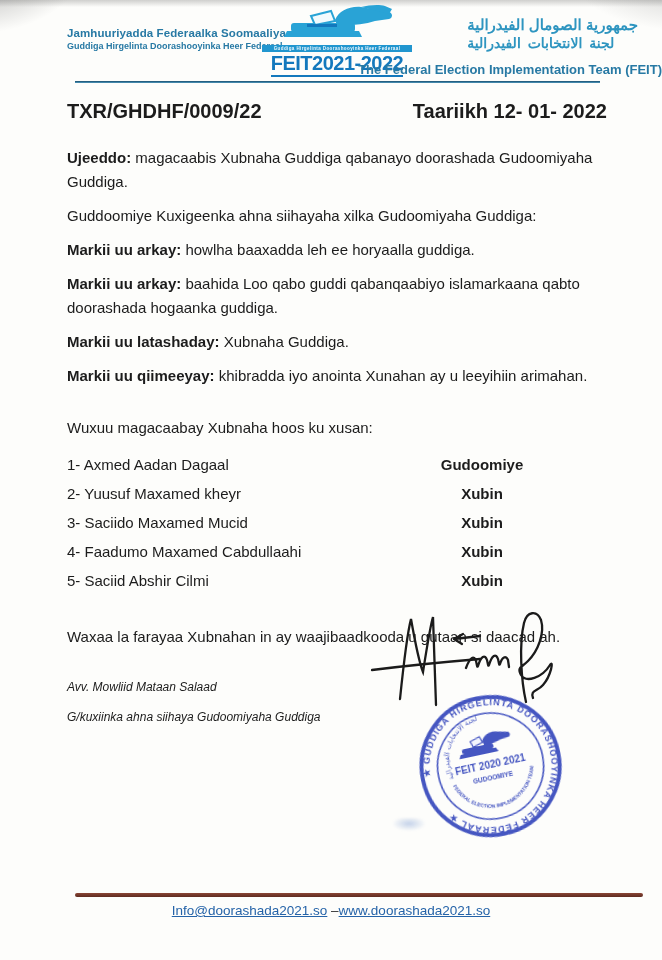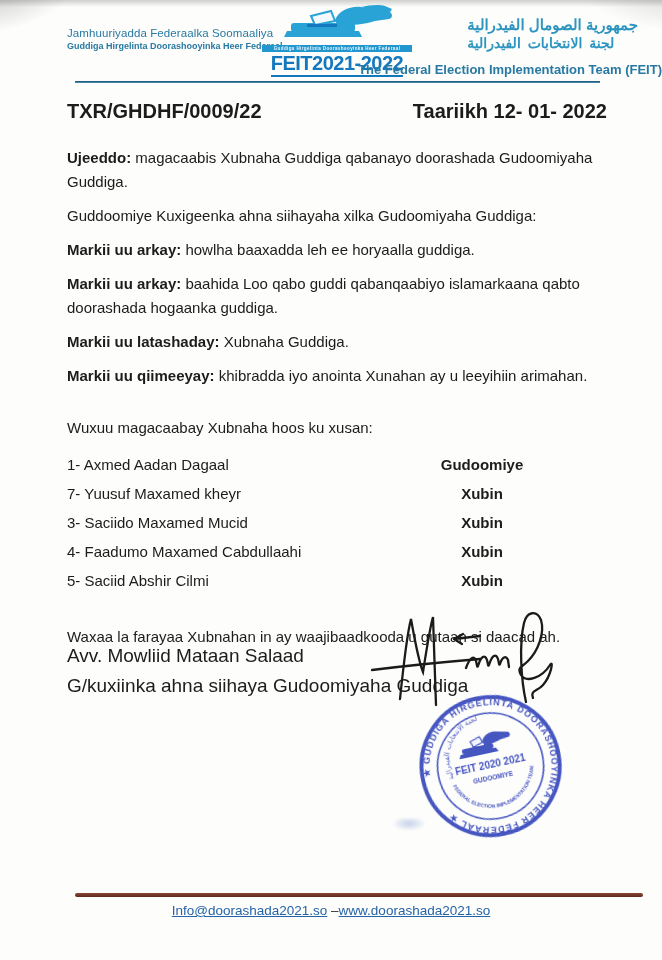--- a/index.html
+++ b/index.html
@@ -9,21 +9,21 @@
     font-family:"Liberation Sans", sans-serif; color:#1c1c1c; overflow:hidden;
     background:
       radial-gradient(150px 95px at -25px -35px, rgba(95,95,95,.55), rgba(120,120,120,0) 72%),
       radial-gradient(170px 80px at 690px -25px, rgba(120,120,120,.40), rgba(120,120,120,0) 70%),
       linear-gradient(#cfcfcd, rgba(255,255,255,0) 7px),
       #fdfdfb;
   }
   
   .hdr { position:absolute; top:0; left:0; width:662px; height:96px; }
   .hdr-left { position:absolute; left:67px; top:27px; color:#2779a4; }
-  .hdr-left .l1 { font-weight:normal; font-size:11.5px; letter-spacing:.1px; }
+  .hdr-left .l1 { font-weight:bold; font-size:11.5px; letter-spacing:.1px; }
   .hdr-left .l2 { font-weight:bold; font-size:9px; margin-top:2px; }
   .hdr-right { position:absolute; right:24px; top:16px; text-align:left; color:#2e95c0; direction:rtl; }
   .hdr-right .a1 { font-weight:bold; font-size:15px; }
   .hdr-right .a2 { font-weight:bold; font-size:14px; margin-top:1px; word-spacing:3px; }
   .hdr-logo { position:absolute; left:262px; top:4px; width:150px; text-align:center; }
   .hdr-logo .ribbon {
     display:block; background:#2196cf; color:#eaf6fc; font-size:4.5px; font-weight:bold;
     line-height:7px; height:7px; overflow:hidden; white-space:nowrap; letter-spacing:.4px; margin-top:1px;
   }
   .hdr-logo .feit {
@@ -40,21 +40,21 @@
   
   .bodytxt { position:absolute; left:67px; top:146px; width:540px; font-size:15px; line-height:24px; }
   .bodytxt p { margin-bottom:10px; }
   .bodytxt p.gap { margin-top:3px; }
   .list-intro { margin-top:28px; margin-bottom:4px; }
   .member { position:relative; height:29px; line-height:29px; }
   .member .role { position:absolute; left:350px; width:130px; text-align:center; font-weight:bold; }
   .closing1 { margin-top:30px; }
   .closing2 { margin-top:6px; }
   
-  .sigblock { position:absolute; left:67px; top:641px; font-size:19px; line-height:30px; }
+  .sigblock { position:absolute; left:67px; top:672px; font-size:12px; line-height:30px;font-style:italic; }
   .sig-svg { position:absolute; left:370px; top:606px; }
   .stamp { position:absolute; left:402px; top:688px; transform:rotate(-12deg); opacity:.9; filter:blur(.2px); }
   .smudge { position:absolute; left:390px; top:818px; width:38px; height:14px;
             background:radial-gradient(60% 70% at 50% 40%, rgba(90,130,200,.35), rgba(90,130,200,0) 75%);
             filter:blur(1px); }
   
   .ftr-rule { position:absolute; left:75px; top:893px; width:568px; height:4px;
               background:linear-gradient(#8a4636,#5e2b20); border-radius:2px; }
   .ftr-text { position:absolute; left:0; top:901px; width:662px; text-align:center;
               font-size:13.5px; line-height:19px; color:#2b2b2b; }
@@ -109,21 +109,21 @@
     <p class="gap"><b>Markii uu latashaday:</b><span> Xubnaha Guddiga.</span></p>
     <p class="gap"><b>Markii uu qiimeeyay:</b><span> khibradda iyo anointa Xunahan ay u leeyihiin arimahan.</span></p>
 
     <p class="list-intro">Wuxuu magacaabay Xubnaha hoos ku xusan:</p>
 
     <div class="member">
       <span>1- Axmed Aadan Dagaal</span>
       <span class="role">Gudoomiye</span>
     </div>
     <div class="member">
-      <span>7- Yuusuf Maxamed kheyr</span>
+      <span>2- Yuusuf Maxamed kheyr</span>
       <span class="role">Xubin</span>
     </div>
     <div class="member">
       <span>3- Saciido Maxamed Mucid</span>
       <span class="role">Xubin</span>
     </div>
     <div class="member">
       <span>4- Faadumo Maxamed Cabdullaahi</span>
       <span class="role">Xubin</span>
     </div>

